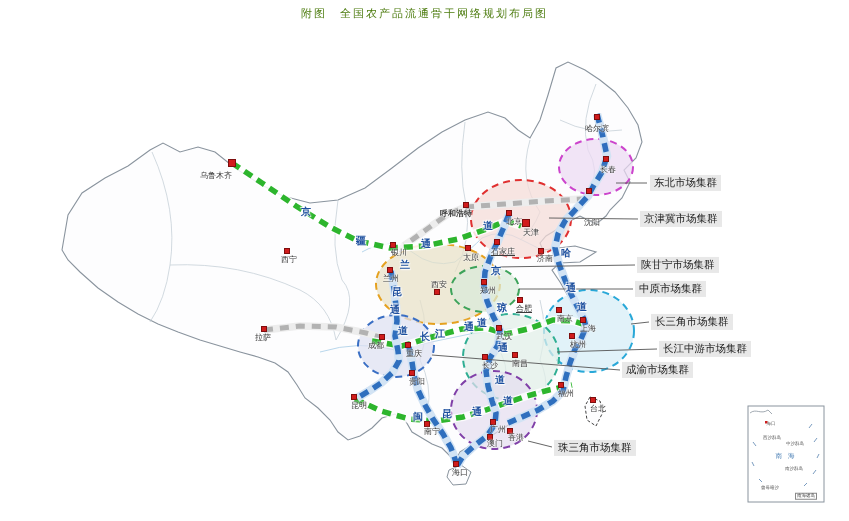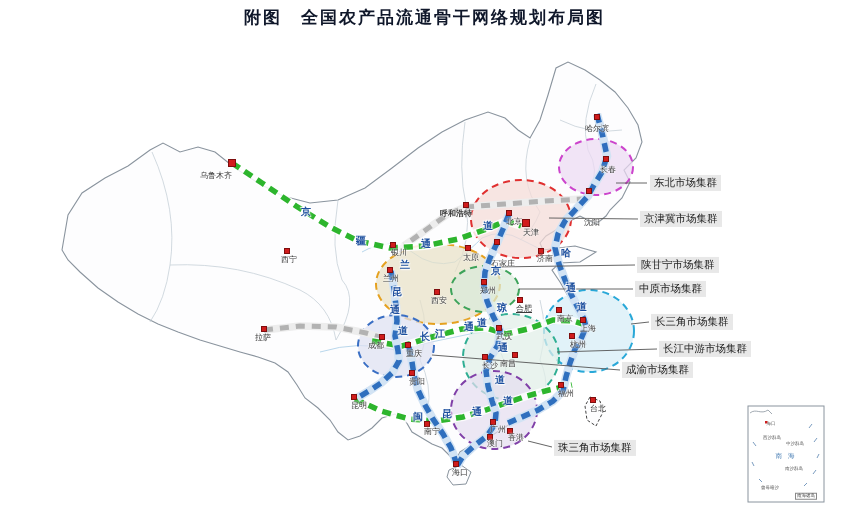--- a/index.html
+++ b/index.html
@@ -1,20 +1,20 @@
 <!DOCTYPE html>
 <html><head>
 <meta charset="utf-8">
 <style>
   html,body{margin:0;padding:0;background:#fff;}
   #stage{position:relative;width:849px;height:521px;overflow:hidden;background:#fff;
          font-family:"Liberation Sans", sans-serif;}
   #basemap{position:absolute;left:0;top:0;}
   .map-title{position:absolute;top:6px;left:0;width:100%;text-align:center;
-             font-size:17px;font-weight:bold;color:#0f172a;letter-spacing:2px;}
+             font-size:11px;font-weight:normal;color:#4d7c0f;letter-spacing:2px;}
   .city-marker{position:absolute;width:4px;height:4px;background:#d11c1c;border:0.5px solid #7e0e0e;
                transform:translate(-50%,-50%);z-index:6;}
   .city-marker.big{width:6px;height:6px;}
   .city-label{position:absolute;transform:translate(-50%,0);font-size:8px;color:#3a3a3a;
               white-space:nowrap;z-index:6;text-shadow:0 0 2px #fff,0 0 2px #fff;line-height:1;}
   .corridor-char{position:absolute;transform:translate(-50%,-50%);font-size:10px;font-weight:bold;
                  color:#1d4f9e;z-index:7;line-height:1;
                  text-shadow:0 0 2px #fff,0 0 3px #fff,1px 1px 1px #fff,-1px -1px 1px #fff;}
   .callout{position:absolute;transform:translate(0,-50%);background:#e8e8e8;font-size:10.5px;
            color:#222;padding:1px 4px 2px 4px;white-space:nowrap;z-index:8;line-height:1.25;}
@@ -164,49 +164,49 @@
       <div class="city-label" style="left: 608px; top: 166px;">长春</div>
       <div class="city-marker" style="left: 589px; top: 191px;"></div>
       <div class="city-label" style="left: 592px; top: 197px; margin-top: 22px;">沈阳</div>
       <div class="city-marker" style="left: 466px; top: 205px;"></div>
       <div class="city-label" style="left: 456px; top: 210px; font-weight: bold;">呼和浩特</div>
       <div class="city-marker" style="left: 509px; top: 213px;"></div>
       <div class="city-label" style="left: 514px; top: 218px;">北京</div>
       <div class="city-marker big" style="left: 526px; top: 223px;"></div>
       <div class="city-label" style="left: 531px; top: 229px;">天津</div>
       <div class="city-marker" style="left: 497px; top: 242px;"></div>
-      <div class="city-label" style="left: 503px; top: 260px;">石家庄</div>
+      <div class="city-label" style="left: 503px; top: 248px; text-decoration: underline;">石家庄</div>
       <div class="city-marker" style="left: 468px; top: 248px;"></div>
       <div class="city-label" style="left: 471px; top: 254px;">太原</div>
       <div class="city-marker" style="left: 541px; top: 251px;"></div>
       <div class="city-label" style="left: 545px; top: 255px;">济南</div>
       <div class="city-marker" style="left: 393px; top: 245px;"></div>
       <div class="city-label" style="left: 399px; top: 249px;">银川</div>
       <div class="city-marker" style="left: 287px; top: 251px;"></div>
       <div class="city-label" style="left: 289px; top: 256px;">西宁</div>
       <div class="city-marker" style="left: 390px; top: 270px;"></div>
       <div class="city-label" style="left: 391px; top: 275px;">兰州</div>
       <div class="city-marker" style="left: 437px; top: 292px;"></div>
-      <div class="city-label" style="left: 439px; top: 297px; text-align: right;">西安</div>
+      <div class="city-label" style="left: 439px; top: 281px; text-align: right;">西安</div>
       <div class="city-marker" style="left: 484px; top: 282px;"></div>
       <div class="city-label" style="left: 488px; top: 287px;">郑州</div>
       <div class="city-marker" style="left: 520px; top: 300px;"></div>
       <div class="city-label" style="left: 524px; top: 305px; text-decoration: underline;">合肥</div>
       <div class="city-marker" style="left: 559px; top: 310px;"></div>
       <div class="city-label" style="left: 565px; top: 315px;">南京</div>
       <div class="city-marker" style="left: 583px; top: 320px;"></div>
       <div class="city-label" style="left: 588px; top: 325px;">上海</div>
       <div class="city-marker" style="left: 572px; top: 336px;"></div>
       <div class="city-label" style="left: 578px; top: 341px;">杭州</div>
       <div class="city-marker" style="left: 499px; top: 328px;"></div>
       <div class="city-label" style="left: 504px; top: 333px;">武汉</div>
       <div class="city-marker" style="left: 485px; top: 357px;"></div>
       <div class="city-label" style="left: 490px; top: 362px; font-family: Liberation Mono, monospace;">长沙</div>
       <div class="city-marker" style="left: 515px; top: 355px;"></div>
-      <div class="city-label" style="left: 508px; top: 360px; text-align: center;">南昌</div>
+      <div class="city-label" style="left: 520px; top: 360px; text-align: center;">南昌</div>
       <div class="city-marker" style="left: 382px; top: 337px;"></div>
       <div class="city-label" style="left: 376px; top: 342px;">成都</div>
       <div class="city-marker" style="left: 408px; top: 345px;"></div>
       <div class="city-label" style="left: 414px; top: 350px;">重庆</div>
       <div class="city-marker" style="left: 412px; top: 373px;"></div>
       <div class="city-label" style="left: 417px; top: 378px;">贵阳</div>
       <div class="city-marker" style="left: 354px; top: 397px;"></div>
       <div class="city-label" style="left: 359px; top: 402px;">昆明</div>
       <div class="city-marker" style="left: 264px; top: 329px;"></div>
       <div class="city-label" style="left: 263px; top: 334px;">拉萨</div>

